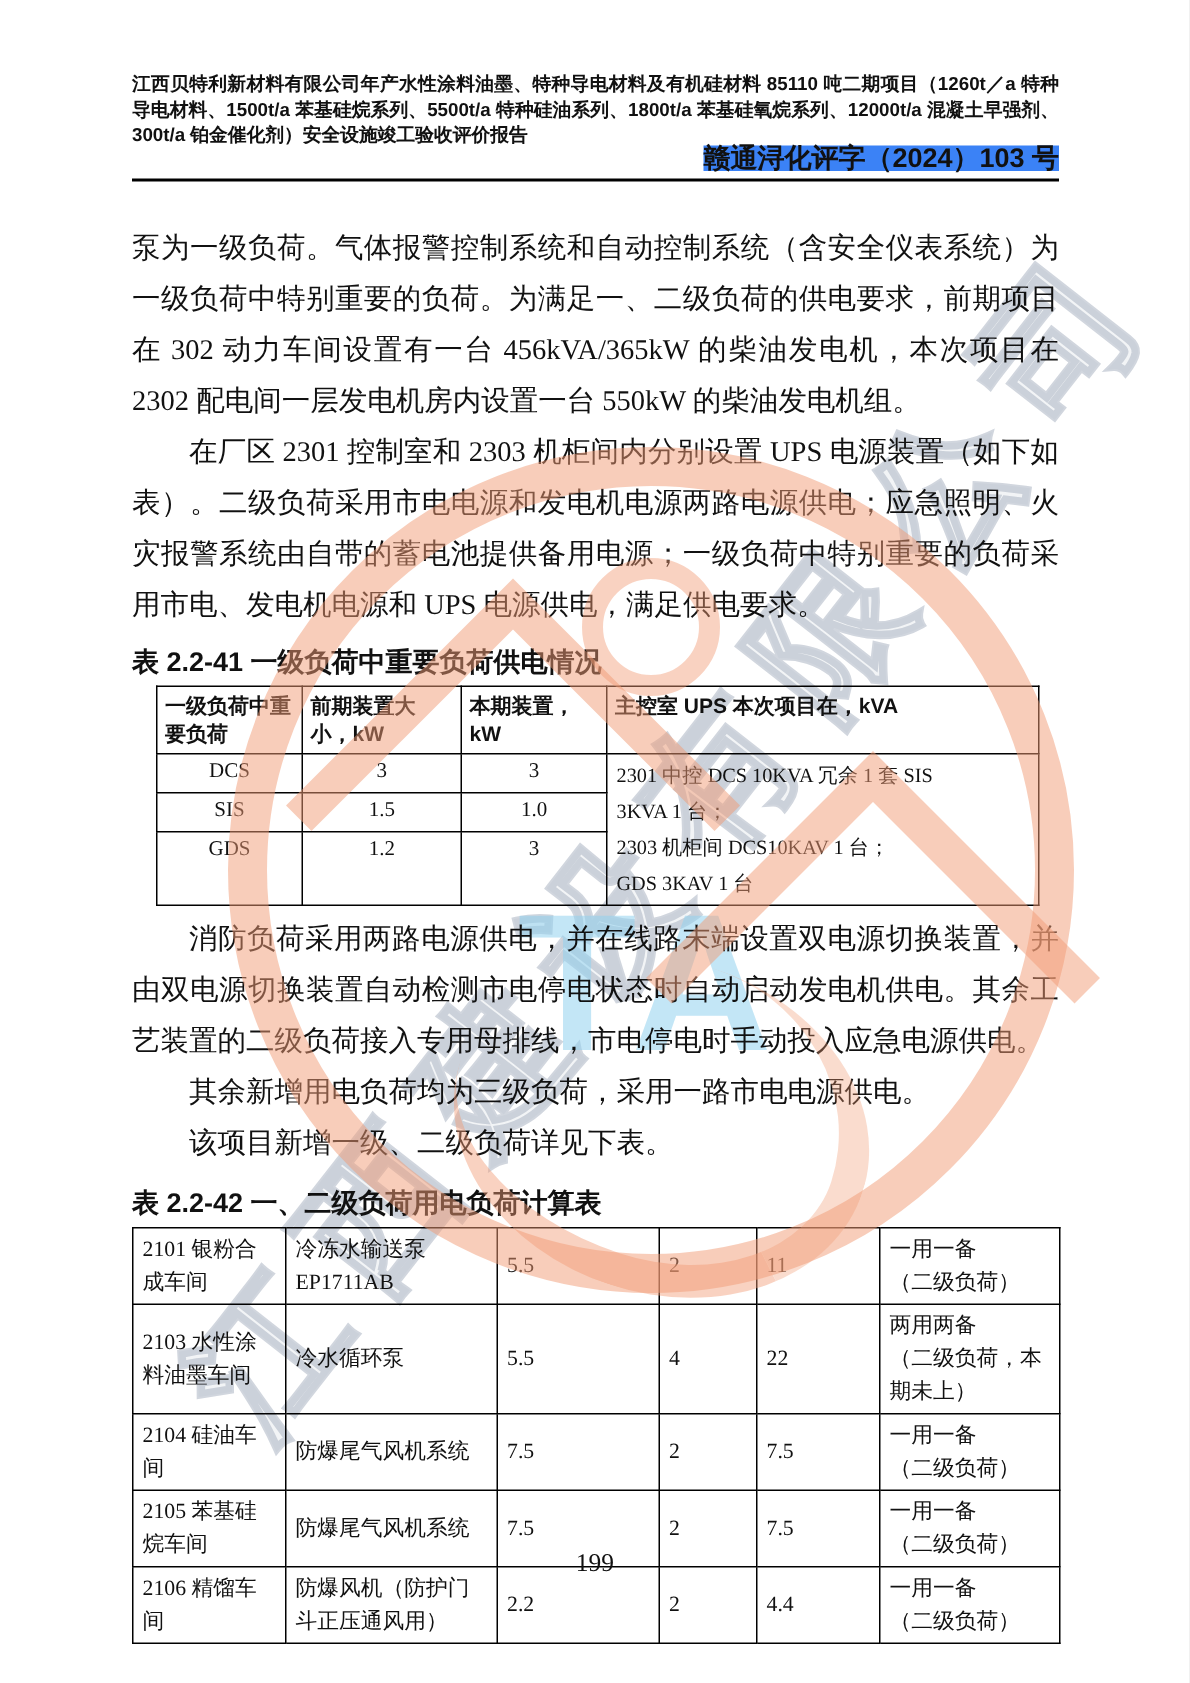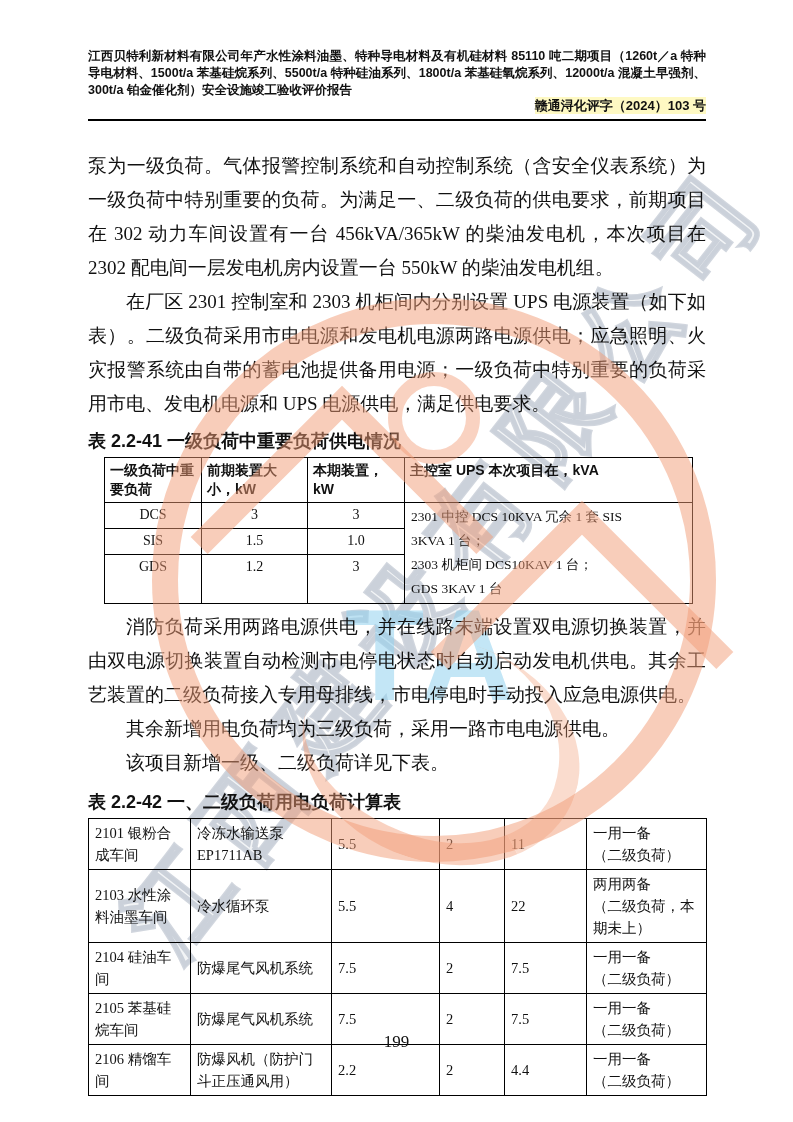--- a/index.html
+++ b/index.html
@@ -23,21 +23,21 @@
   .stamp-arc{position:absolute;left:300px;top:640px;width:260px;height:200px;border-radius:50%;
         border-bottom:22px solid rgba(242,156,117,0.45);border-right:22px solid rgba(242,156,117,0.35);
         transform:rotate(18deg);}
   .stamp-dot{position:absolute;left:388px;top:372px;width:64px;height:64px;border-radius:50%;
         border:14px solid rgba(242,156,117,0.45);}
   
   .content{position:absolute;left:88px;top:48px;width:618px;z-index:2;}
   .doc-header{position:relative;font-family:"Liberation Sans",sans-serif;font-weight:bold;
         font-size:12.5px;line-height:17px;text-align:justify;border-bottom:2px solid #000;
         padding-bottom:20px;}
-  .doc-number{position:absolute;right:0;bottom:5px;font-size:13px;background:#fef9c3;}
+  .doc-number{position:absolute;right:0;bottom:5px;font-size:18px;background:#3b82f6;}
   .body-p{font-size:19px;line-height:34px;text-align:justify;margin:0;}
   .body-p.first{margin-top:28px;}
   .indent{text-indent:2em;}
   .tbl-title{font-family:"Liberation Sans",sans-serif;font-weight:bold;font-size:18px;
         text-align:left;margin:8px 0 4px;}
   table{border-collapse:collapse;table-layout:fixed;}
   th,td{border:1.6px solid #000;overflow:hidden;}
   
   .t41{width:588px;margin-left:16px;}
   .t41 th{font-family:"Liberation Sans",sans-serif;font-weight:bold;font-size:14px;line-height:19px;

